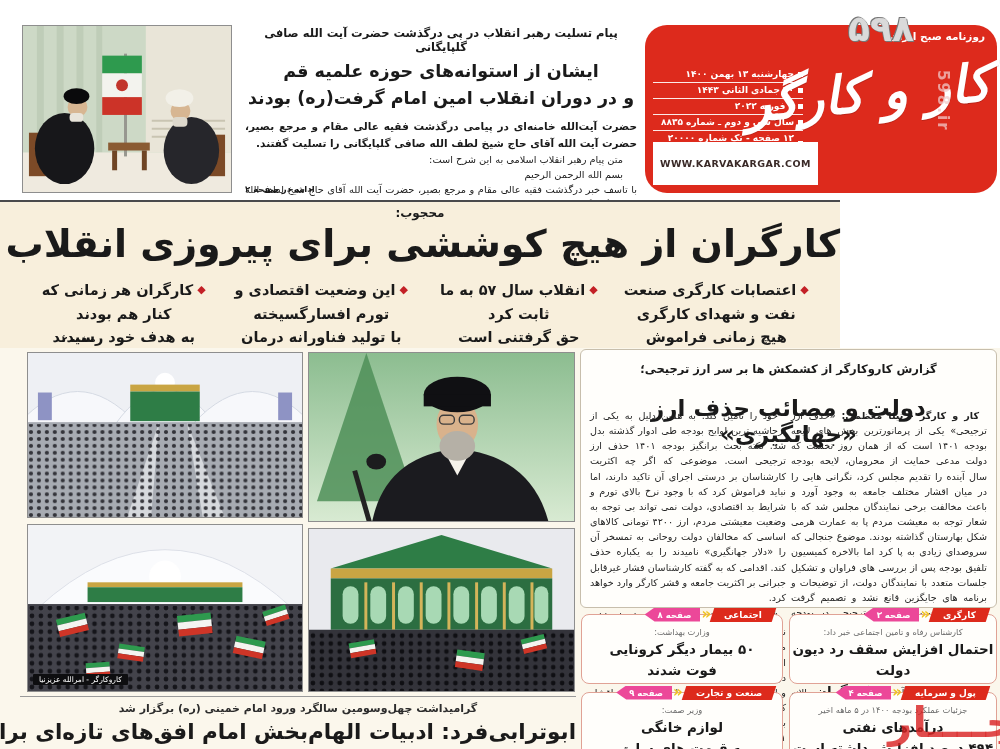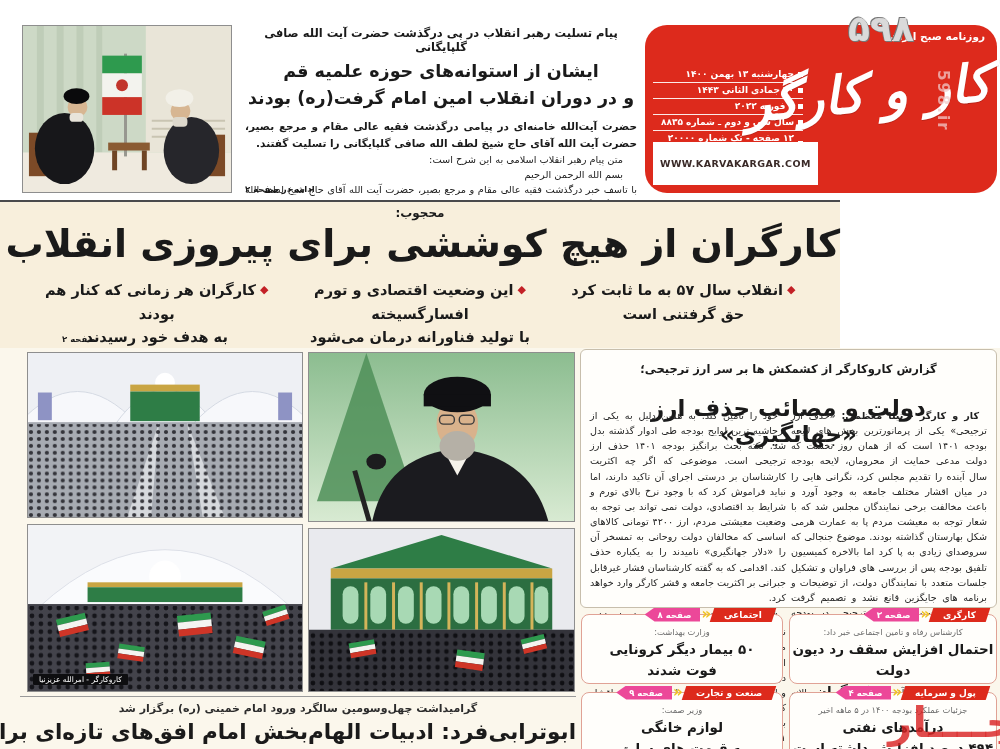--- a/index.html
+++ b/index.html
@@ -152,20 +152,24 @@
   <div class="site">WWW.KARVAKARGAR.COM</div>
 </div>
 
 <div class="wm598" style="left:848px;top:8px;">۵۹۸</div>
 <div class="wm598ir" style="left:952px;top:70px;">598.ir</div>
 
 <div class="abs band" style="left:0;top:200px;width:840px;height:148px;">
   <div class="kick">محجوب:</div>
   <div class="head">کارگران از هیچ کوششی برای پیروزی انقلاب دریغ نکردند</div>
   <div class="bullets">
+    <div class="bullet">
+      <span class="dmd">◆</span><span>اعتصابات کارگری صنعت نفت و شهدای کارگری</span><br>
+      <span>هیچ زمانی فراموش نمی‌شوند</span>
+    </div>
     <div class="bullet">
       <span class="dmd">◆</span><span>انقلاب سال ۵۷ به ما ثابت کرد</span><br>
       <span>حق گرفتنی است</span>
     </div>
     <div class="bullet">
       <span class="dmd">◆</span><span>این وضعیت اقتصادی و تورم افسارگسیخته</span><br>
       <span>با تولید فناورانه درمان می‌شود</span>
     </div>
     <div class="bullet">
       <span class="dmd">◆</span><span>کارگران هر زمانی که کنار هم بودند</span><br>

